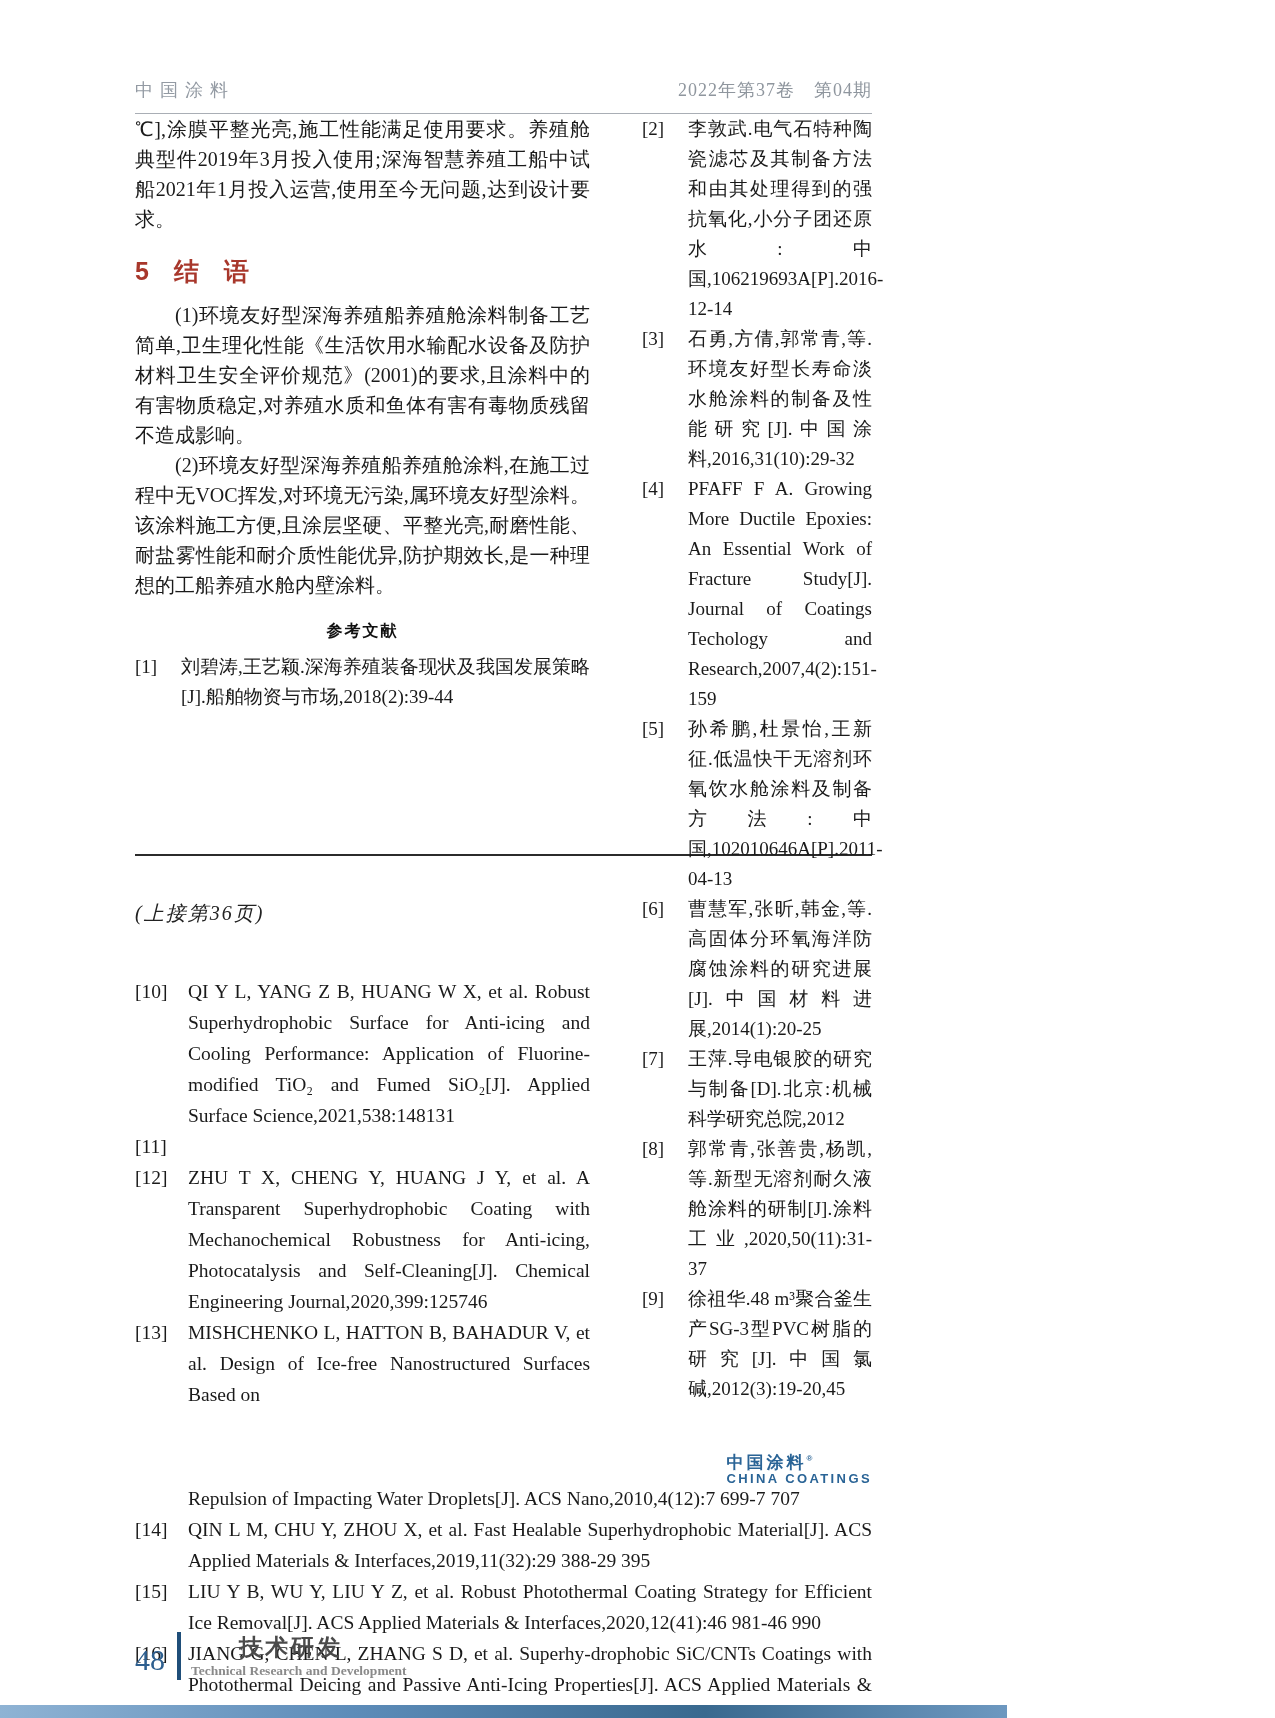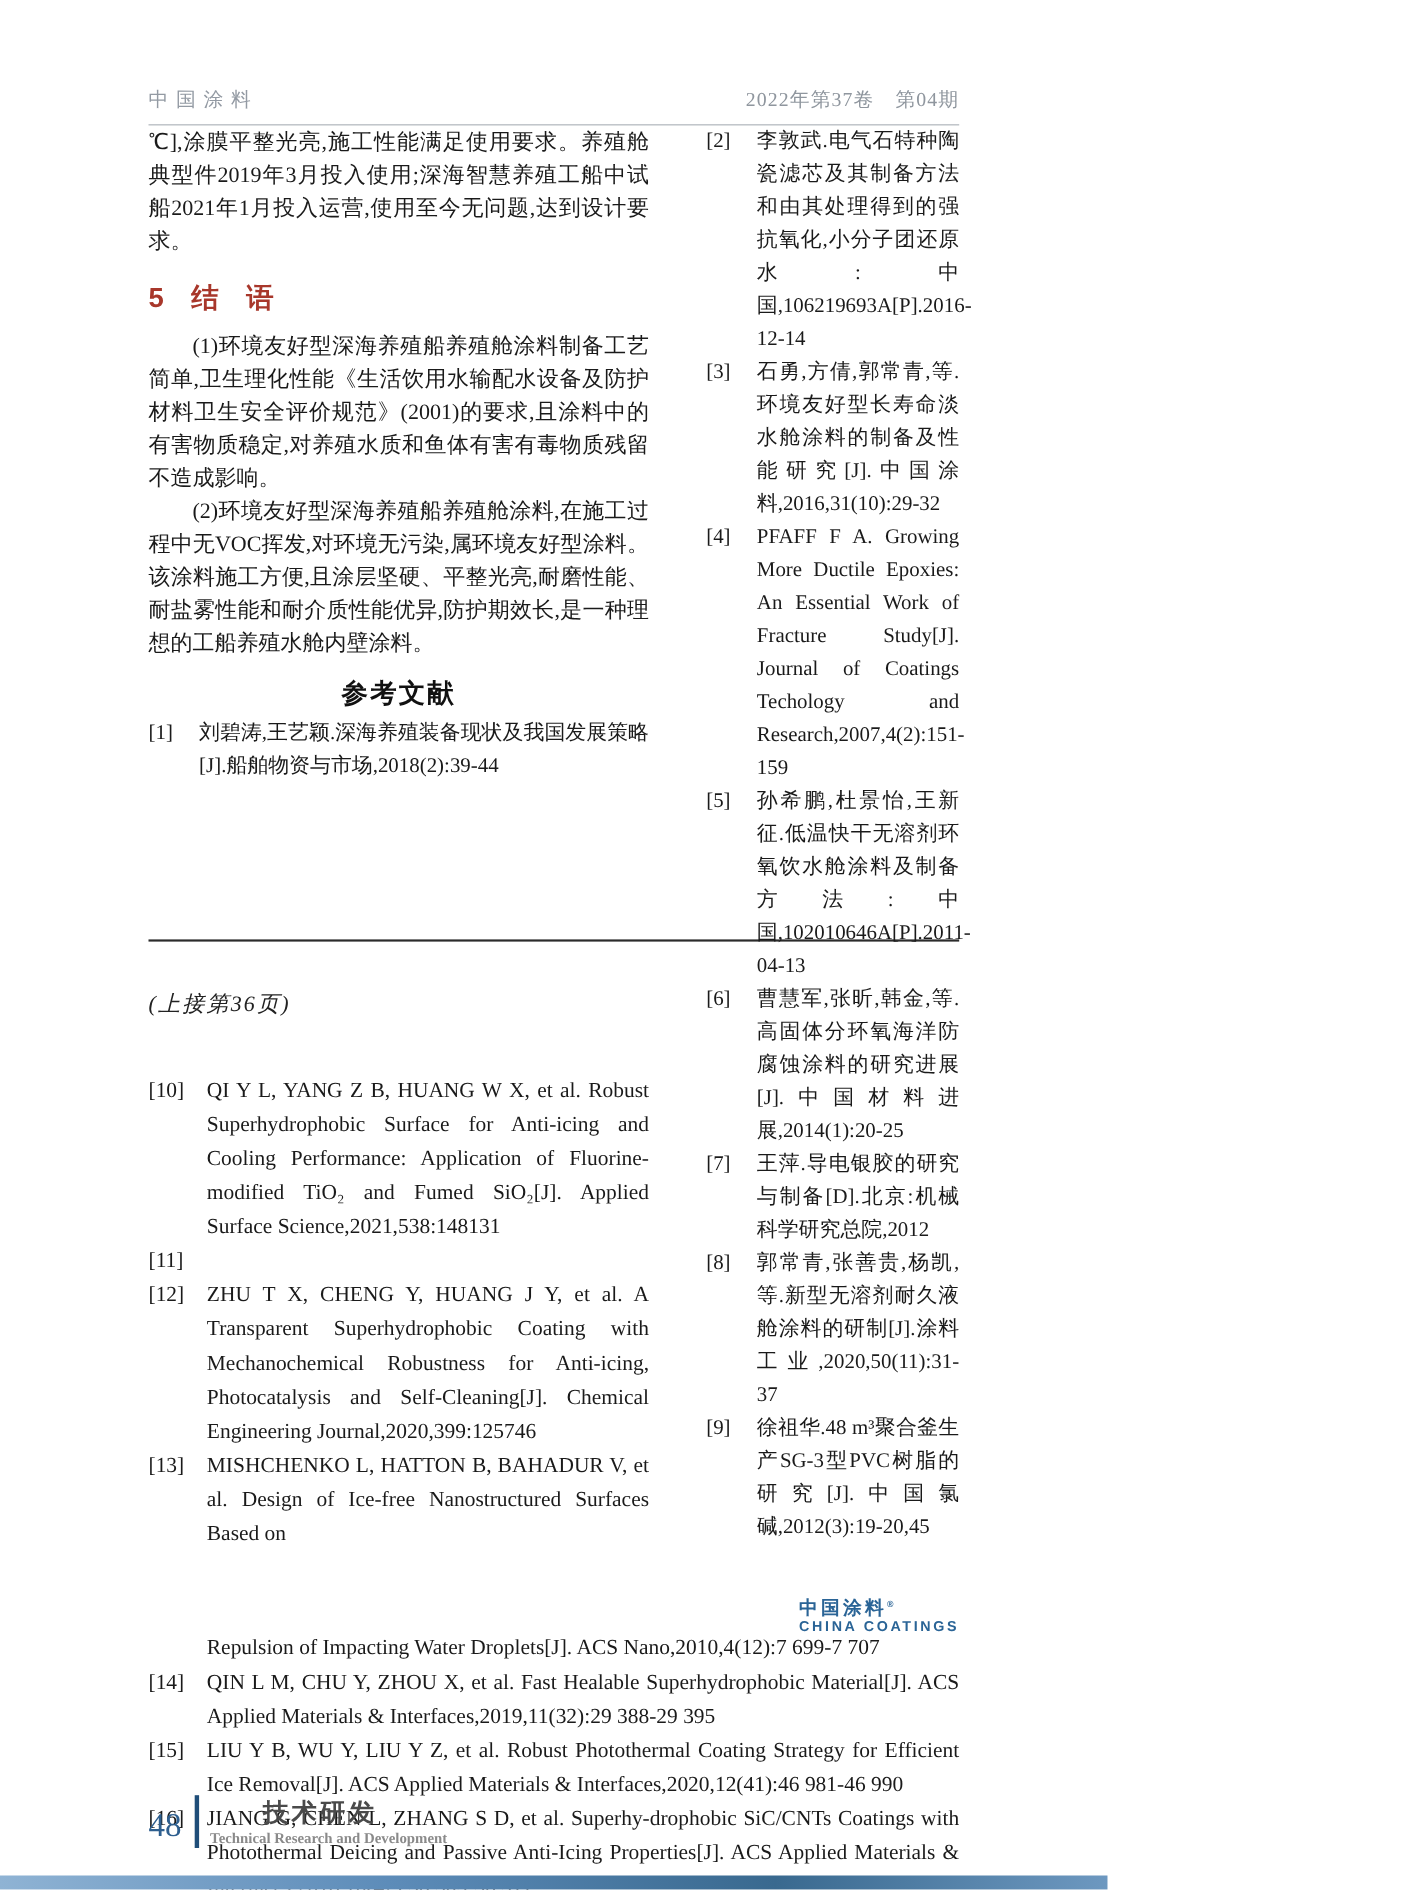--- a/index.html
+++ b/index.html
@@ -40,21 +40,21 @@
   .indent { text-indent:2em; }
   .section-heading {
     margin:22px 0 14px 0;
     font-family:"Liberation Sans", sans-serif;
     font-size:25px; line-height:30px; font-weight:bold;
     color:#a8372b;
   }
   .refs-title {
     margin:16px 0 6px 0;
     font-family:"Liberation Sans", sans-serif;
-    font-size:24px; line-height:30px; font-weight:bold;
+    font-size:16px; line-height:30px; font-weight:bold;
     text-align:center; color:#111; letter-spacing:2px;
   }
   
   .ref { display:flex; font-size:19px; line-height:30px; }
   .ref-num { flex:0 0 46px; }
   .ref-text { flex:1 1 auto; text-align:justify; min-width:0; }
   .bottom-section .ref { font-size:19.5px; line-height:31px; }
   .bottom-section .ref-num { flex:0 0 53px; }
   
   .divider {

